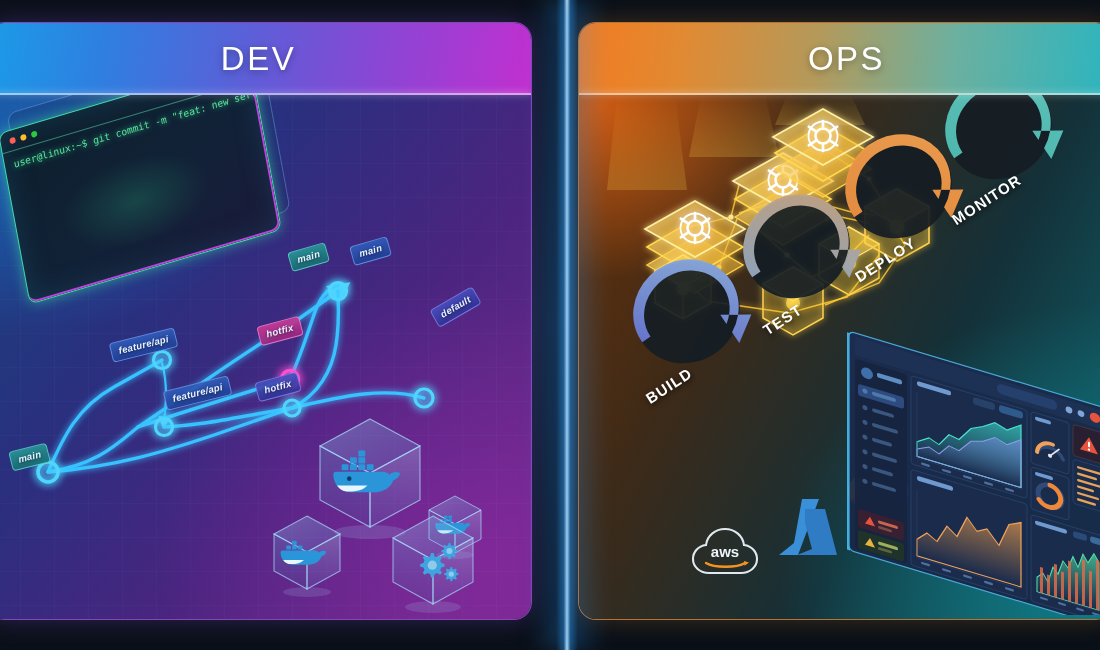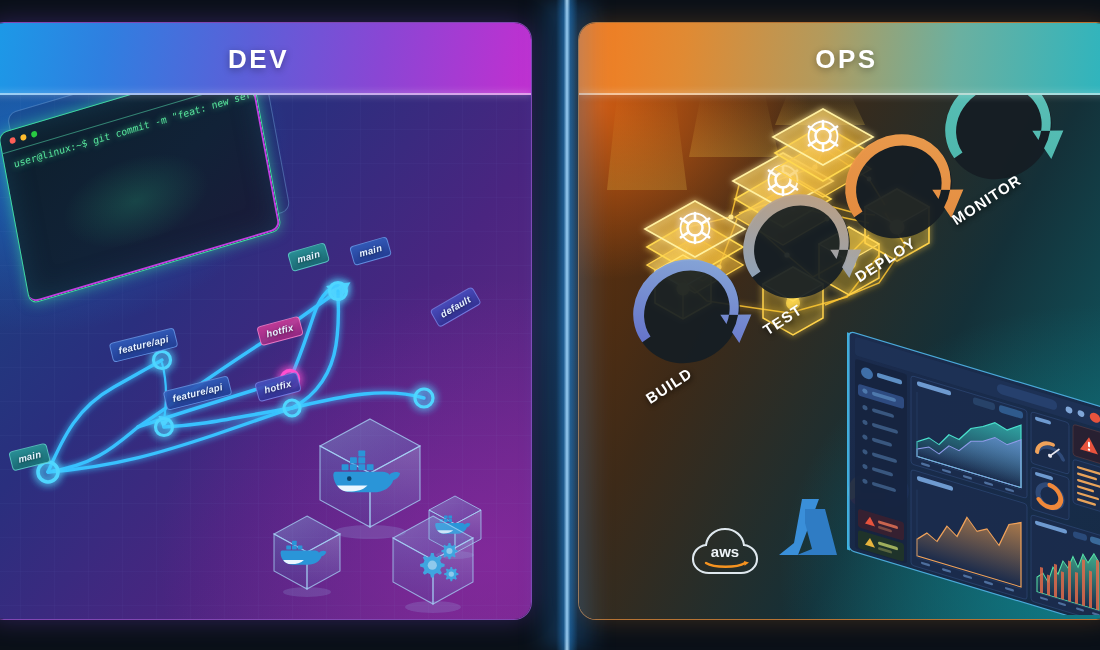--- a/index.html
+++ b/index.html
@@ -53,21 +53,21 @@
   }
   #ops-panel .panel-header {
     background: linear-gradient(97deg, #f47b20 0%, #e08a33 20%, #b39a5c 45%, #6bb0a0 70%, #2ab5c0 100%);
   }
   .panel-header::after {
     content: ""; position: absolute; left: 0; right: 0; bottom: 0;
     height: 2px; background: rgba(255,255,255,.55);
     box-shadow: 0 0 7px rgba(255,255,255,.55);
   }
   .panel-title {
-    color: #fff; font-size: 26px; font-weight: bold;
+    color: #fff; font-size: 33px; font-weight: normal;
     letter-spacing: 2.5px;
     text-shadow: 0 2px 7px rgba(0,0,0,.35);
   }
 
   
   .panel-body { position: absolute; left:0; right:0; top:72px; bottom:0; overflow:hidden; }
   #dev-body {
     background:
       radial-gradient(ellipse 420px 300px at 8% 10%, rgba(30,110,200,.75) 0%, rgba(30,110,200,0) 62%),
       radial-gradient(ellipse 500px 420px at 92% 88%, rgba(150,40,170,.55) 0%, rgba(150,40,170,0) 66%),

